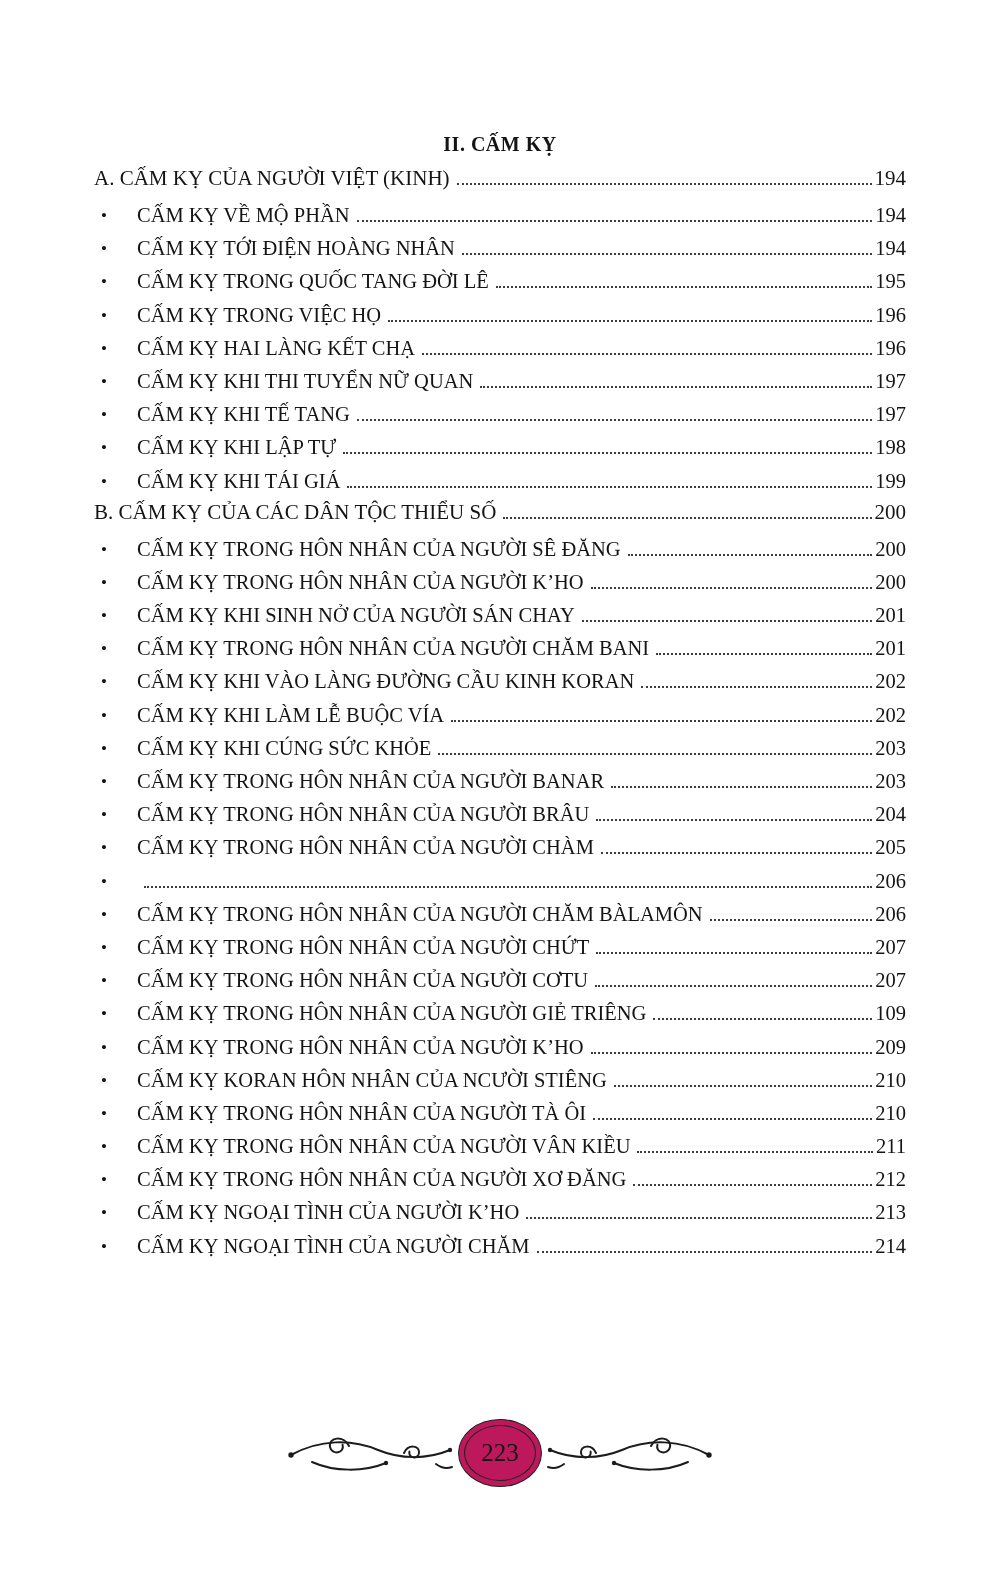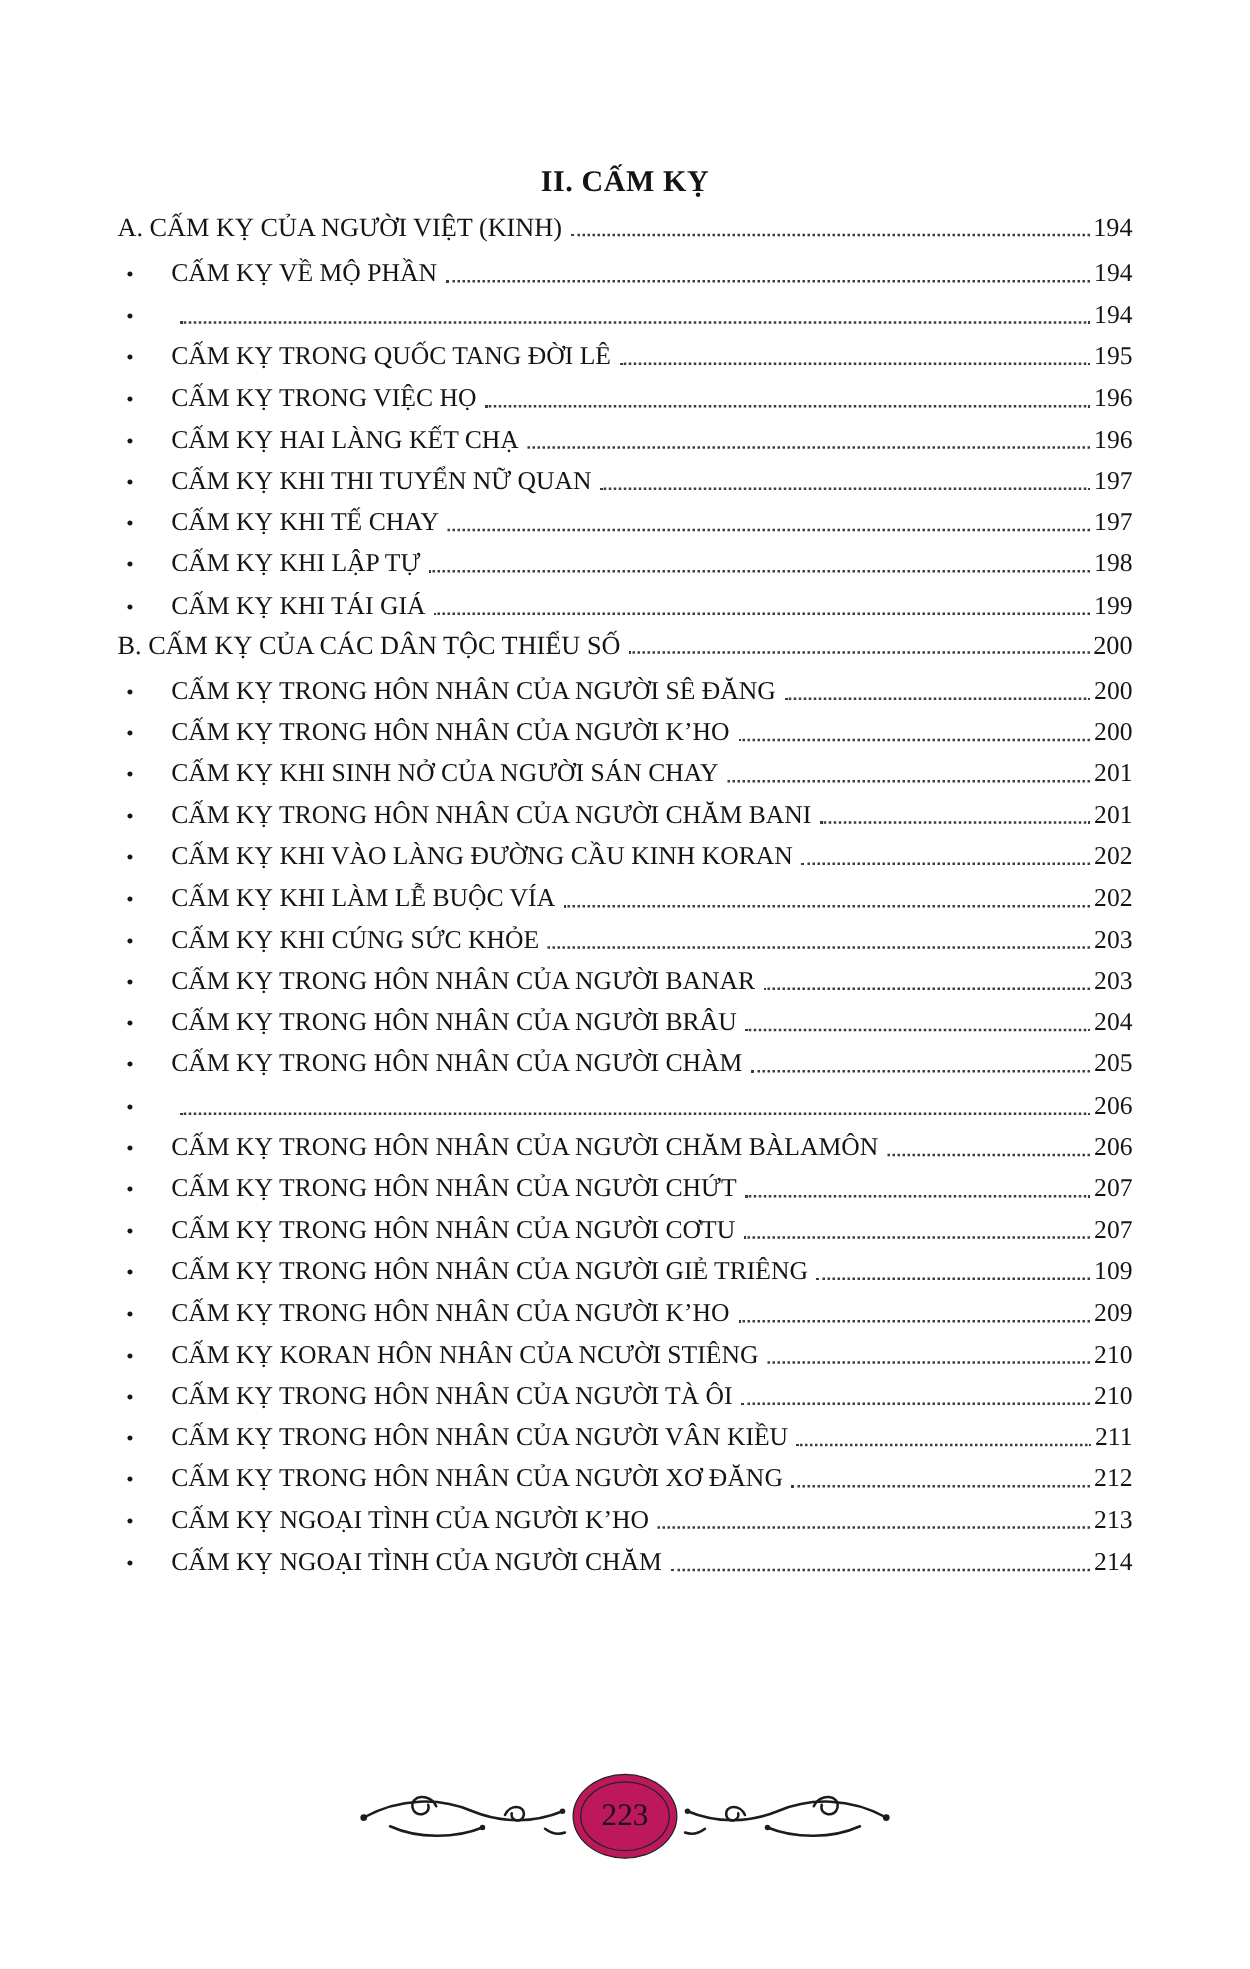--- a/index.html
+++ b/index.html
@@ -18,21 +18,21 @@
   .page {
     position: relative;
     width: 1000px;
     height: 1575px;
     padding: 0 94px;
     box-sizing: border-box;
   }
   .doc-title {
     padding-top: 133px;
     text-align: center;
-    font-size: 24px;
+    font-size: 20px;
     font-weight: bold;
     letter-spacing: 0.5px;
   }
   .toc {
     margin-top: 12px;
   }
   .toc-row {
     display: flex;
     align-items: flex-end;
     font-size: 20.5px;
@@ -125,20 +125,21 @@
         <span class="pagenum">194</span>
       </div>
       <div class="toc-row item-row">
         <span class="bullet">•</span>
         <span class="toc-label">CẤM KỴ VỀ MỘ PHẦN</span>
         <span class="leader"></span>
         <span class="pagenum">194</span>
       </div>
       <div class="toc-row item-row">
         <span class="bullet">•</span>
+        <span class="toc-label">CẤM KỴ TỚI ĐIỆN HOÀNG NHÂN</span>
         <span class="leader"></span>
         <span class="pagenum">194</span>
       </div>
       <div class="toc-row item-row">
         <span class="bullet">•</span>
         <span class="toc-label">CẤM KỴ TRONG QUỐC TANG ĐỜI LÊ</span>
         <span class="leader"></span>
         <span class="pagenum">195</span>
       </div>
       <div class="toc-row item-row">
@@ -154,21 +155,21 @@
         <span class="pagenum">196</span>
       </div>
       <div class="toc-row item-row">
         <span class="bullet">•</span>
         <span class="toc-label">CẤM KỴ KHI THI TUYỂN NỮ QUAN</span>
         <span class="leader"></span>
         <span class="pagenum">197</span>
       </div>
       <div class="toc-row item-row">
         <span class="bullet">•</span>
-        <span class="toc-label">CẤM KỴ KHI TẾ CHAY</span>
+        <span class="toc-label">CẤM KỴ KHI TẾ TANG</span>
         <span class="leader"></span>
         <span class="pagenum">197</span>
       </div>
       <div class="toc-row item-row">
         <span class="bullet">•</span>
         <span class="toc-label">CẤM KỴ KHI LẬP TỰ</span>
         <span class="leader"></span>
         <span class="pagenum">198</span>
       </div>
       <div class="toc-row item-row">

